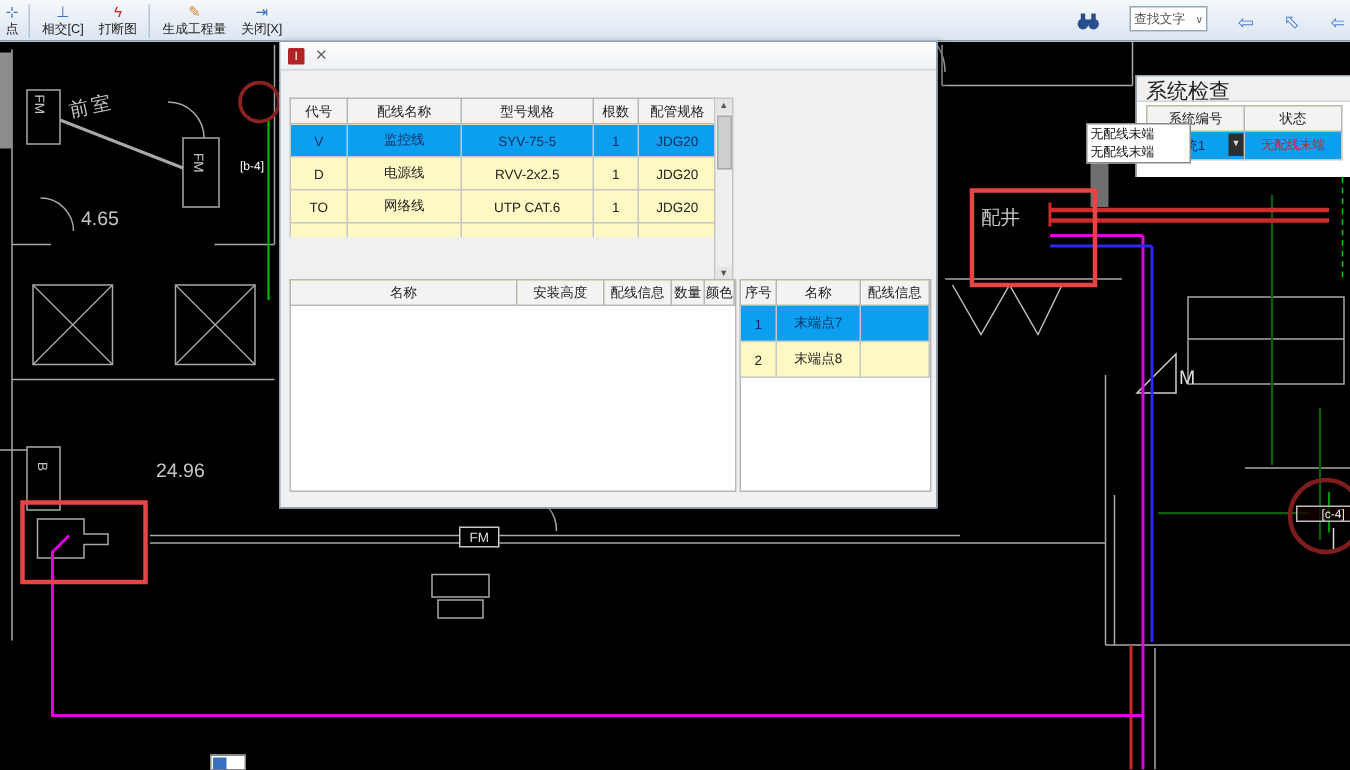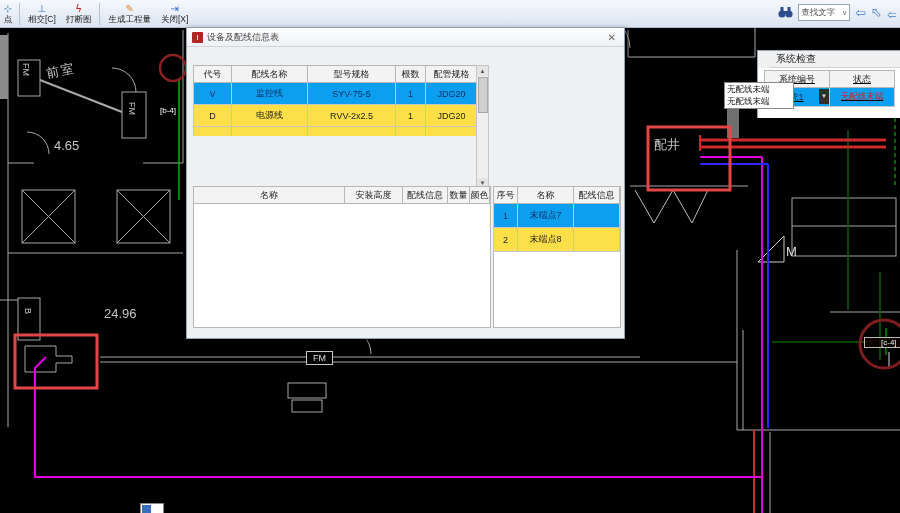--- a/index.html
+++ b/index.html
@@ -14,21 +14,21 @@
     background:linear-gradient(#f5f8fc,#dbe5f1);
     border-bottom:1px solid #aebdd1;z-index:30;display:flex;align-items:center;
   }
   .tbtn{display:flex;flex-direction:column;align-items:center;justify-content:center;
     height:26px;padding:0 5px;color:#333;cursor:default;}
   .tbtn .tico{font-size:10px;line-height:11px;height:11px;}
   .tbtn .tlabel{font-size:8.5px;line-height:10px;white-space:nowrap;color:#222;}
   .tbtn.partial{width:16px;overflow:hidden;padding:0;}
   .tsep{width:1px;height:22px;background:#b6c3d6;margin:0 3px;}
   .c-red{color:#c22;} .c-blue{color:#3a6fbf;} .c-orange{color:#d98b2b;}
-  .findbox{position:absolute;right:4px;top:4px;display:flex;align-items:center;gap:5px;}
+  .findbox{position:absolute;right:4px;top:4px;display:flex;align-items:flex-end;gap:20px;}
   .binoc{width:15px;height:13px;}
   .combo{width:46px;height:15px;background:#fff;border:1px solid #93a6bb;
     display:flex;align-items:center;font-size:8.5px;color:#555;padding:0 2px;}
   .combo .val{flex:1;overflow:hidden;white-space:nowrap;}
   .combo .caret{font-size:7px;color:#666;}
   .navarrow{font-size:13px;color:#4a7ecb;line-height:13px;}
   .navarrow.up{display:inline-block;transform:rotate(45deg);}
   .edgecut{width:9px;height:15px;overflow:hidden;}
   
   svg.cad{position:absolute;left:0;top:0;z-index:1;}
@@ -42,42 +42,42 @@
   .dlg-ico{width:11px;height:11px;background:#b32424;color:#fff;font-size:8px;
     display:flex;align-items:center;justify-content:center;margin-right:4px;border-radius:1px;}
   .dlg-title .ttl{flex:1;font-size:9px;color:#444;}
   .dlg-close{font-size:10px;color:#666;padding:0 3px;cursor:default;}
   .dlg-tools{height:18px;background:#f6f7f8;border-bottom:1px solid #dcdfe2;
     display:flex;align-items:center;padding:0 4px;gap:12px;}
   .dbtn{display:flex;align-items:center;gap:3px;font-size:9px;color:#333;}
   .ic-add{width:10px;height:11px;background:#fff;border:1px solid #9aa;position:relative;}
   .ic-add:after{content:"+";position:absolute;right:-3px;bottom:-4px;color:#2a9a2a;font-size:9px;font-weight:bold;}
   .ic-del{color:#c22;font-size:10px;font-weight:bold;line-height:10px;}
-  table.grid{border-collapse:collapse;table-layout:fixed;font-size:9px;color:#222;background:#fde047;}
+  table.grid{border-collapse:collapse;table-layout:fixed;font-size:9px;color:#222;background:#fef9c3;}
   table.grid th{background:#f3f3f3;font-weight:normal;border:1px solid #b7b7b7;
     height:16px;padding:0;overflow:hidden;white-space:nowrap;}
   table.grid td{border:1px solid #c6c6c6;height:21px;text-align:center;
     padding:0 1px;overflow:hidden;white-space:nowrap;}
   th.hdr-accent{background:#f6c06a;}
   tr.sel td{background:#0c9ff0;color:#0b2d5e;}
   tr.partial td{height:9px;border-bottom:none;}
   .tbl1-wrap{position:absolute;left:6px;top:37px;width:296px;}
   .tbl2-wrap{position:absolute;left:6px;top:158px;width:296px;height:140px;background:#fff;border:1px solid #b7b7b7;}
   .tbl3-wrap{position:absolute;left:306px;top:158px;width:126px;height:140px;background:#fff;border:1px solid #b7b7b7;}
   .tbl2-wrap table.grid,.tbl3-wrap table.grid{margin:-1px 0 0 -1px;}
   .vscroll{position:absolute;right:0;top:0;width:11px;height:122px;background:#efefef;border:1px solid #c6c6c6;}
   .vs-arrow{height:10px;font-size:6px;color:#555;text-align:center;line-height:10px;background:#e4e4e4;}
   .vs-arrow.dn{position:absolute;bottom:0;width:100%;}
   .vs-thumb{position:absolute;top:11px;left:1px;width:8px;height:34px;background:#cfcfcf;border:1px solid #aaa;}
   .swatch{display:inline-block;width:6px;height:6px;background:#ffffff;}
   
   .syspanel{position:absolute;left:757px;top:50px;width:143px;height:66px;
     background:#f0f0f0;border:1px solid #9aa6b2;z-index:20;}
-  .sp-tab{height:15px;font-size:10px;color:#222;padding:1px 4px 0 6px;border-bottom:1px solid #cfd4d9;margin-left:12px;}
-  .sp-body{background:#fff;height:48px;padding:2px 4px 0 6px;text-decoration:underline;}
+  .sp-tab{height:15px;font-size:14px;color:#222;padding:1px 4px 0 6px;border-bottom:1px solid #cfd4d9;}
+  .sp-body{background:#fff;height:48px;padding:2px 4px 0 6px;}
   .sp-body table.grid td{height:18px;}
   .sp-sys{position:relative;padding-right:11px !important;}
   .sp-drop{position:absolute;right:0;top:1px;width:10px;height:15px;background:#2e2e2e;
     color:#ddd;font-size:6px;line-height:15px;text-align:center;}
   .sp-status{color:#d81e1e !important;font-size:8.5px;}
   
   .tooltip{position:absolute;left:724px;top:82px;width:64px;height:25px;background:#fff;
     border:1px solid #8a8a8a;z-index:25;font-size:8.5px;color:#111;line-height:12px;
     padding:0 2px;white-space:nowrap;overflow:hidden;}
   
@@ -210,21 +210,20 @@
     </div>
     <span class="navarrow">⇦</span>
     <span class="navarrow up">⇦</span>
     <div class="edgecut"><span class="navarrow">⇦</span></div>
   </div>
 </div>
 
 <div class="dialog">
   <div class="dlg-title">
     <span class="dlg-ico">I</span>
-    <span class="ttl">设备及配线信息表</span>
     <span class="dlg-close">✕</span>
   </div>
 
   <div class="tbl1-wrap">
     <table class="grid" style="width:284px;">
       <colgroup>
           <col style="width:38px">
           <col style="width:76px">
           <col style="width:88px">
           <col style="width:30px">
@@ -245,20 +244,27 @@
         <td>1</td>
         <td>JDG20</td>
       </tr>
       <tr>
         <td>D</td>
         <td>电源线</td>
         <td>RVV-2x2.5</td>
         <td>1</td>
         <td>JDG20</td>
       </tr>
+      <tr>
+        <td>TO</td>
+        <td>网络线</td>
+        <td>UTP CAT.6</td>
+        <td>1</td>
+        <td>JDG20</td>
+      </tr>
       <tr class="partial">
         <td></td>
             <td></td>
             <td></td>
             <td></td>
             <td></td>
       </tr>
     </tbody>
       </table>
     <div class="vscroll">

